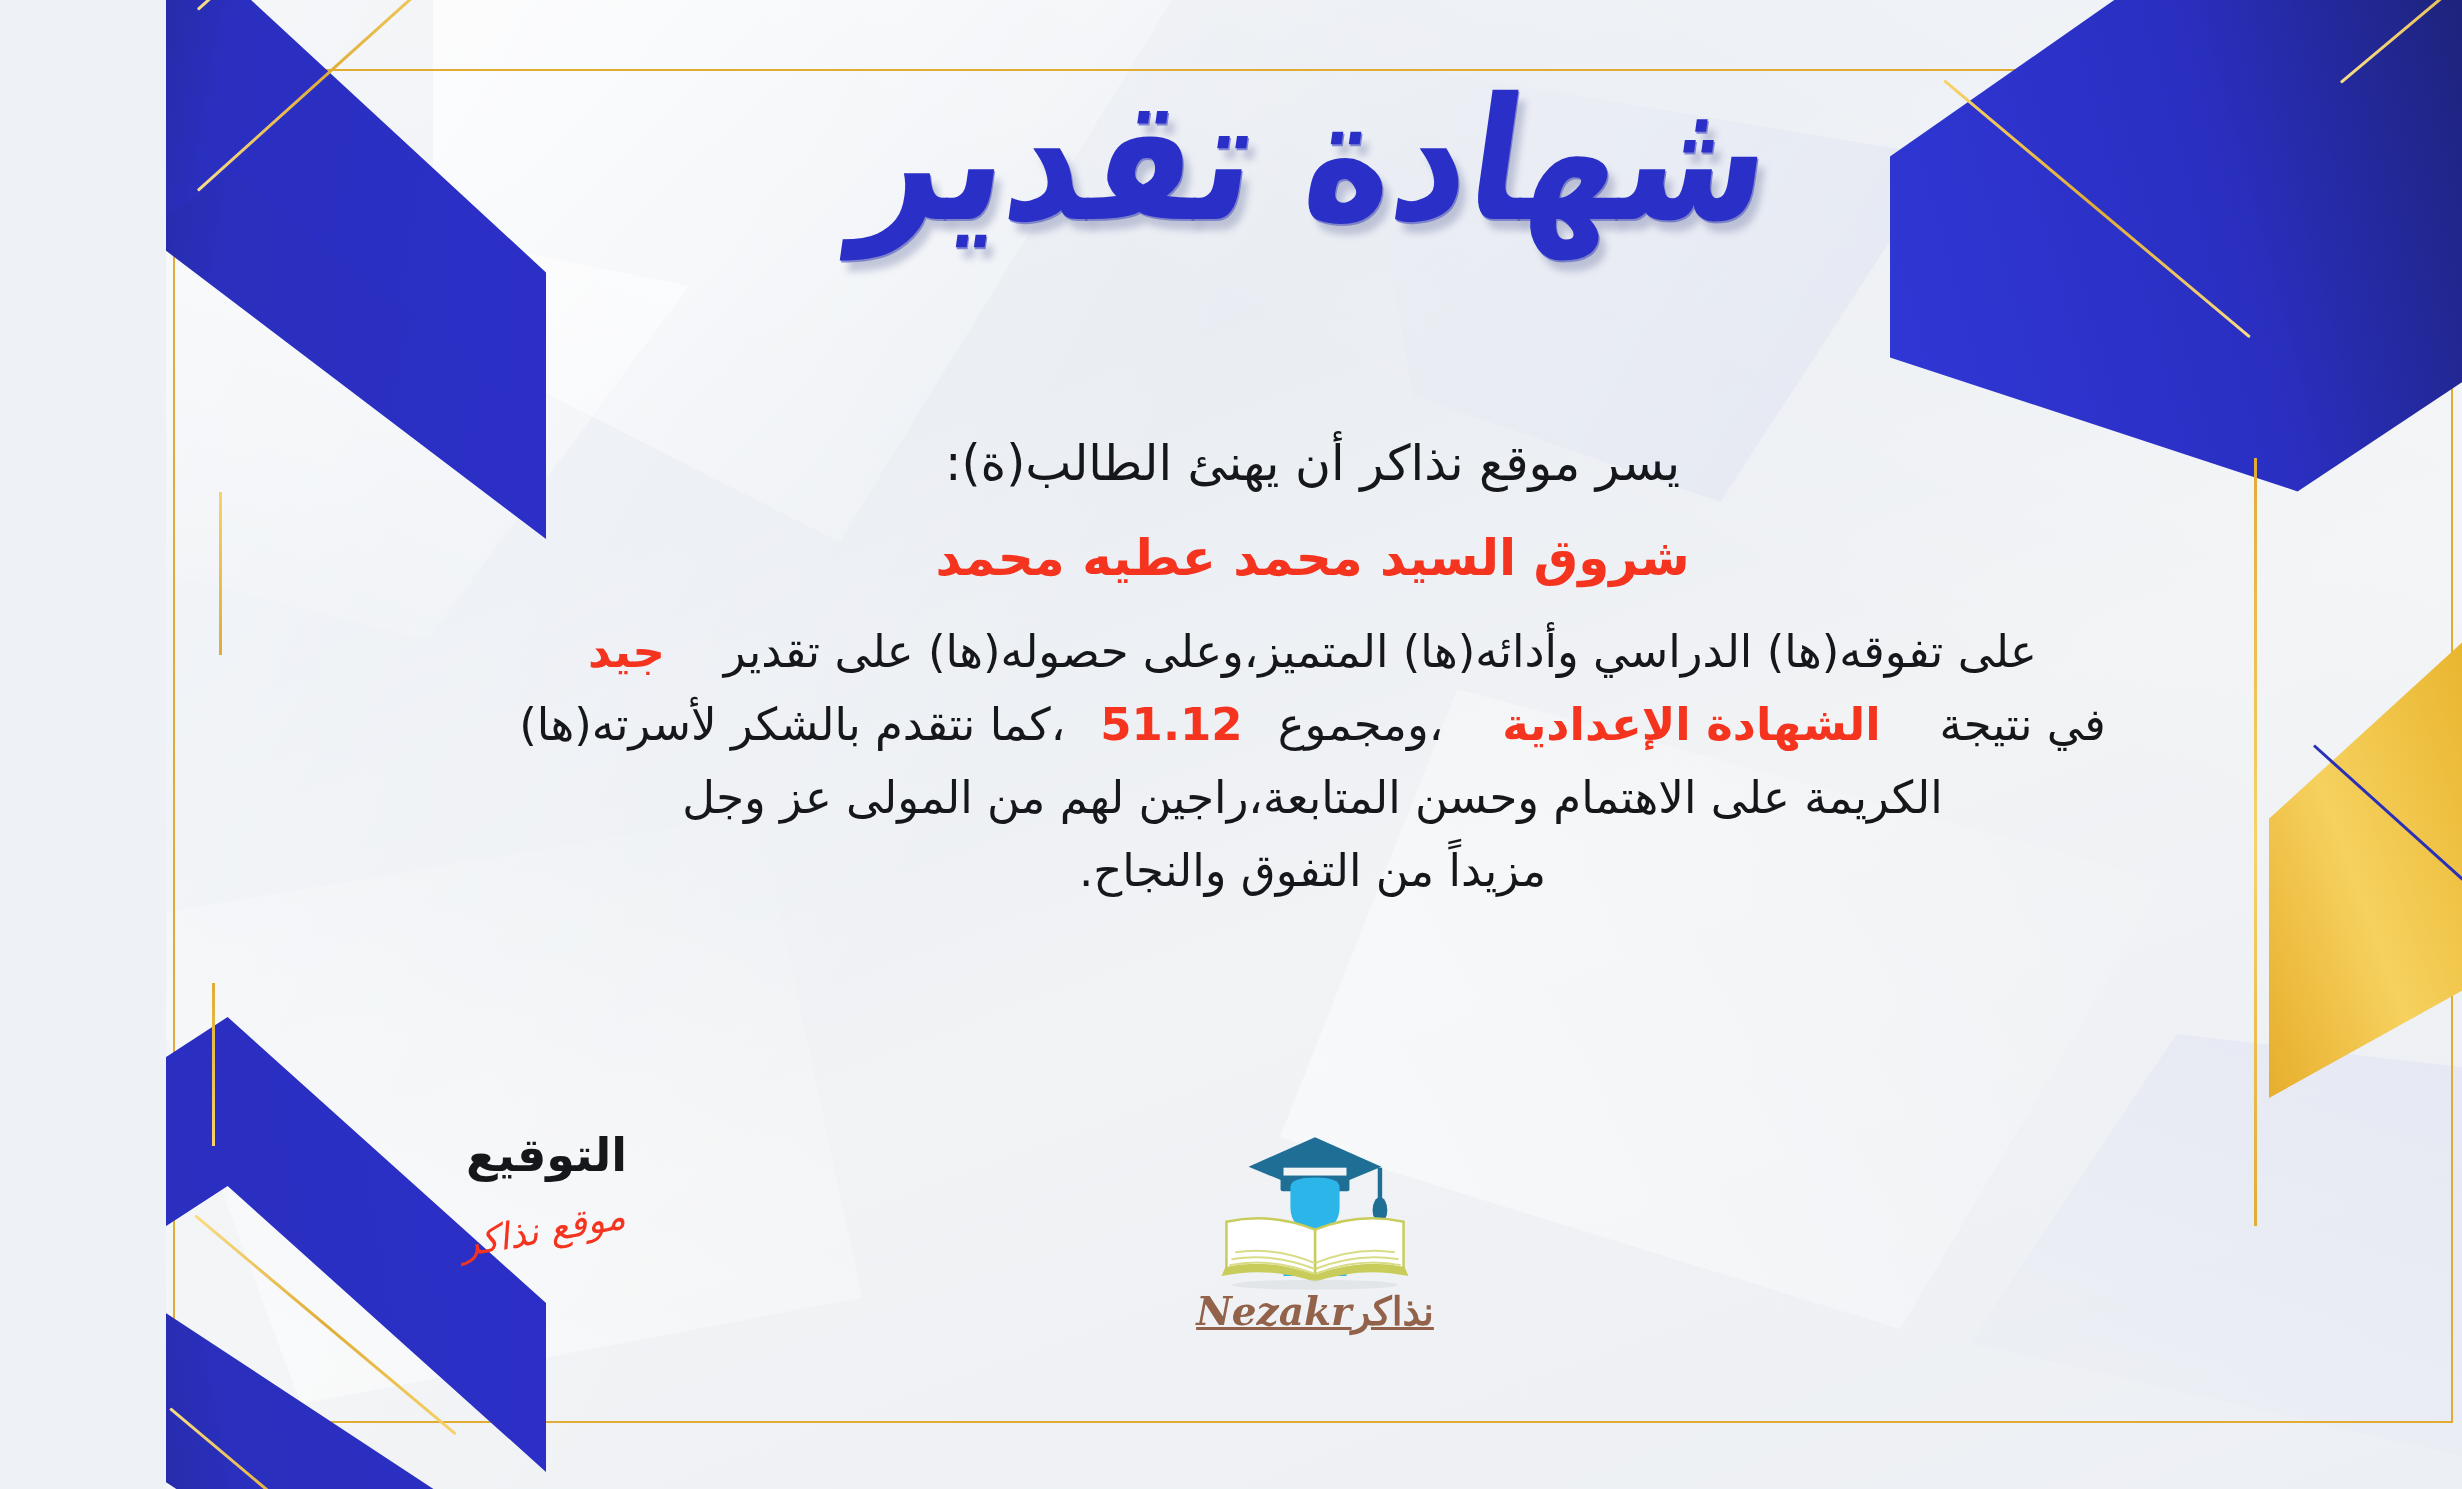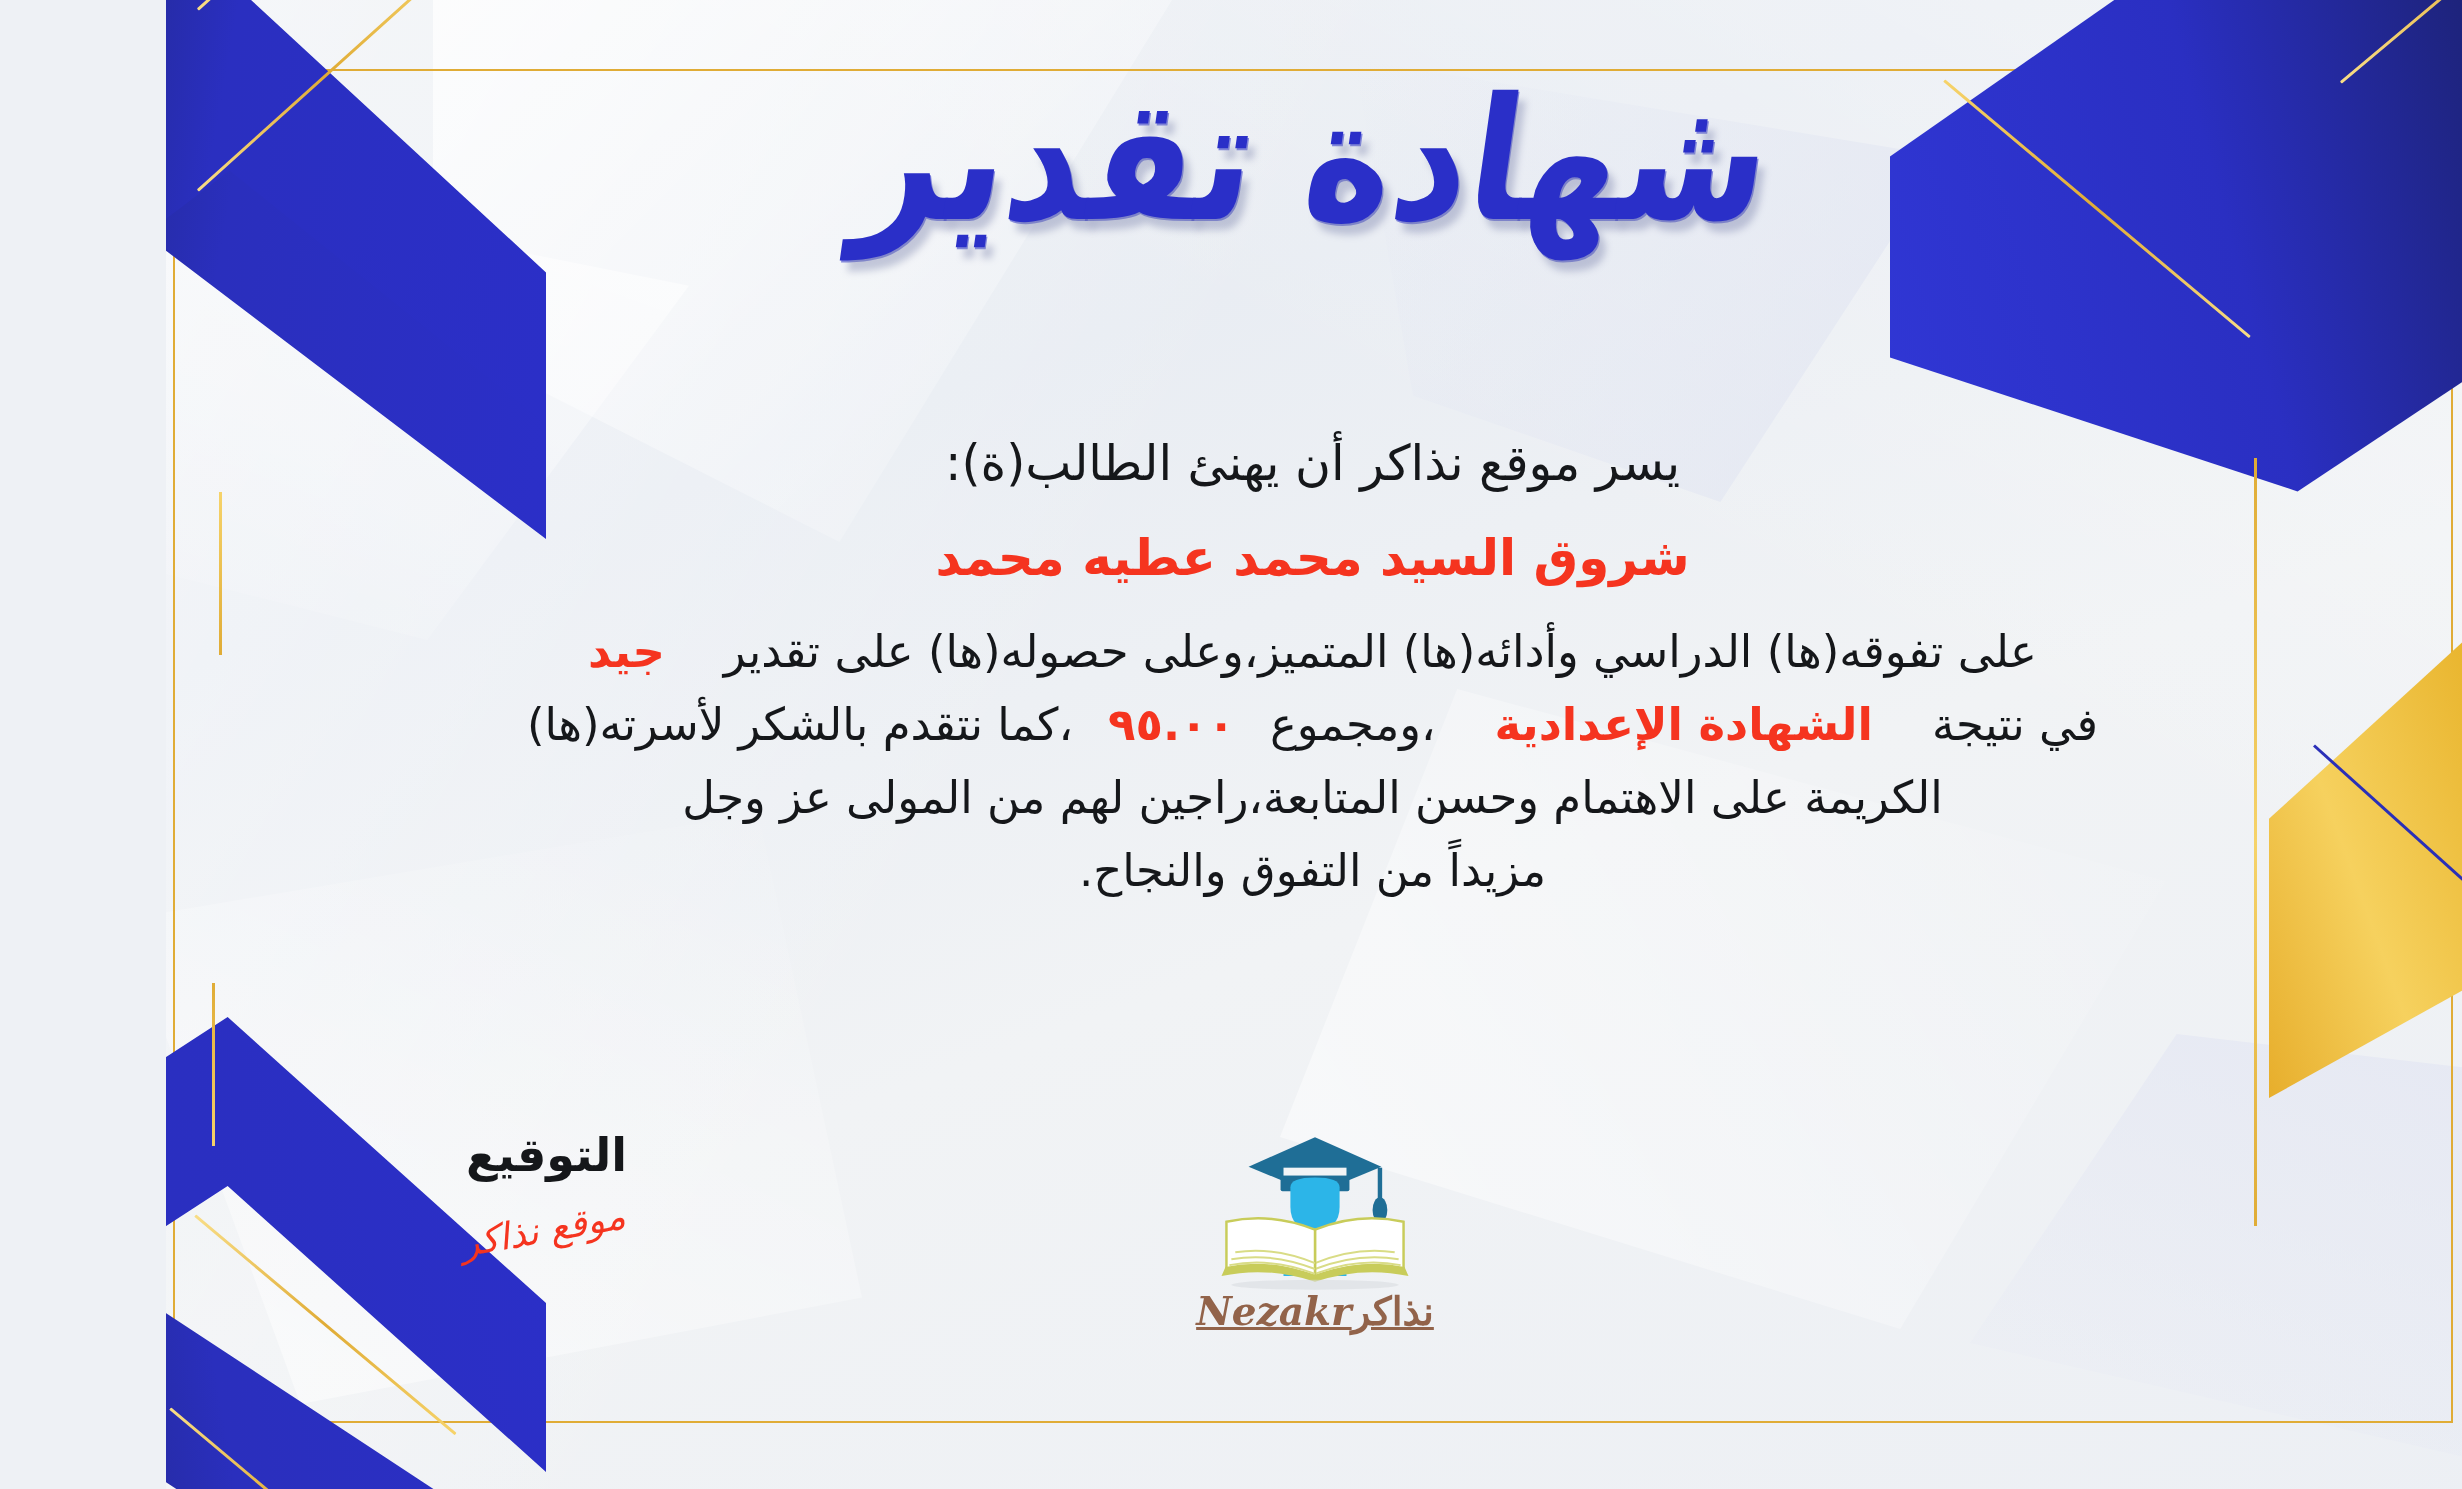--- a/index.html
+++ b/index.html
@@ -228,21 +228,21 @@
   </div>
 
   <div class="body-block">
 
     <span class="line line-intro">يسر موقع نذاكر أن يهنئ الطالب(ة):</span>
 
     <span class="line line-name">شروق السيد محمد عطيه محمد</span>
 
     <span class="line line-3"><span>على تفوقه(ها) الدراسي وأدائه(ها) المتميز،وعلى حصوله(ها) على تقدير</span><span class="gap-md"></span><span class="red">جيد</span></span>
 
-    <span class="line line-4"><span>في نتيجة</span><span class="gap-md"></span><span class="red">الشهادة الإعدادية</span><span class="gap-md"></span><span>،ومجموع</span><span class="gap-sm"></span><span class="red">٩٥.٠٠</span><span class="gap-sm"></span><span>،كما نتقدم بالشكر لأسرته(ها)</span></span>
+    <span class="line line-4"><span>في نتيجة</span><span class="gap-md"></span><span class="red">الشهادة الإعدادية</span><span class="gap-md"></span><span>،ومجموع</span><span class="gap-sm"></span><span class="red">51.12</span><span class="gap-sm"></span><span>،كما نتقدم بالشكر لأسرته(ها)</span></span>
 
     <span class="line line-5">الكريمة على الاهتمام وحسن المتابعة،راجين لهم من المولى عز وجل</span>
 
     <span class="line line-6">مزيداً من التفوق والنجاح.</span>
   </div>
 
   <div class="sign-block">
     <div class="sign-label">التوقيع</div>
     <div class="sign-mark">موقع نذاكر</div>
   </div>

